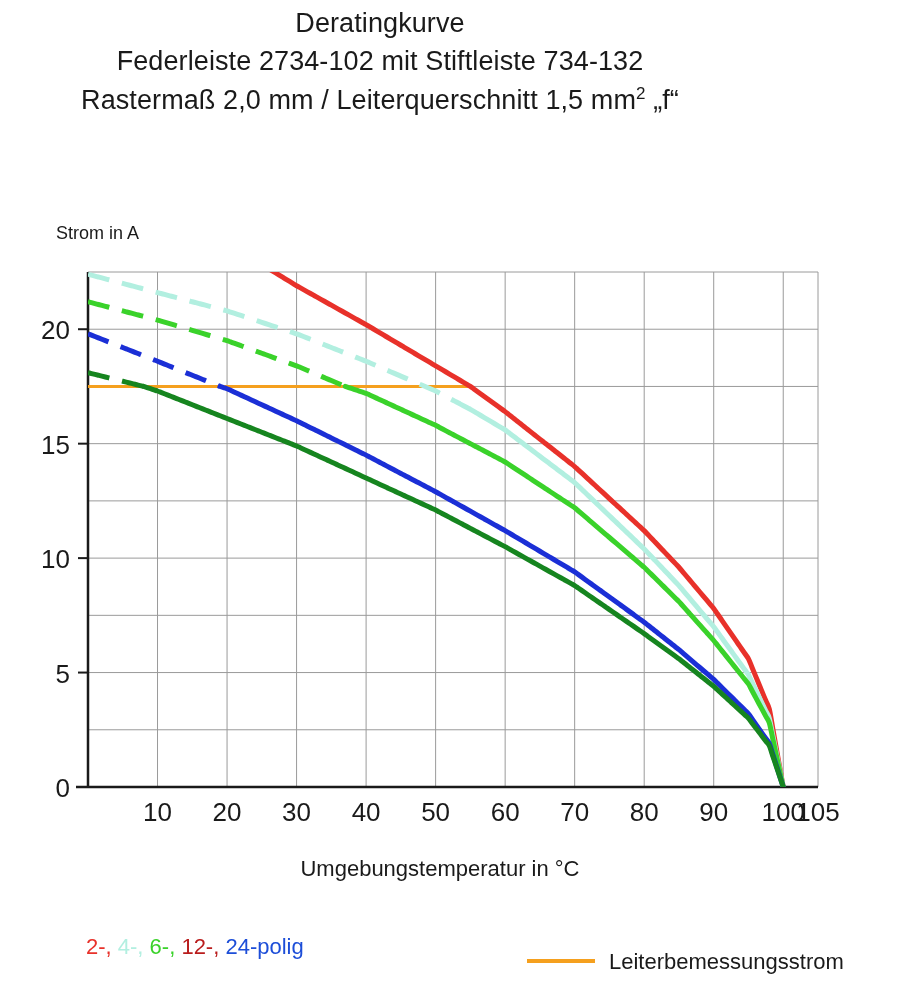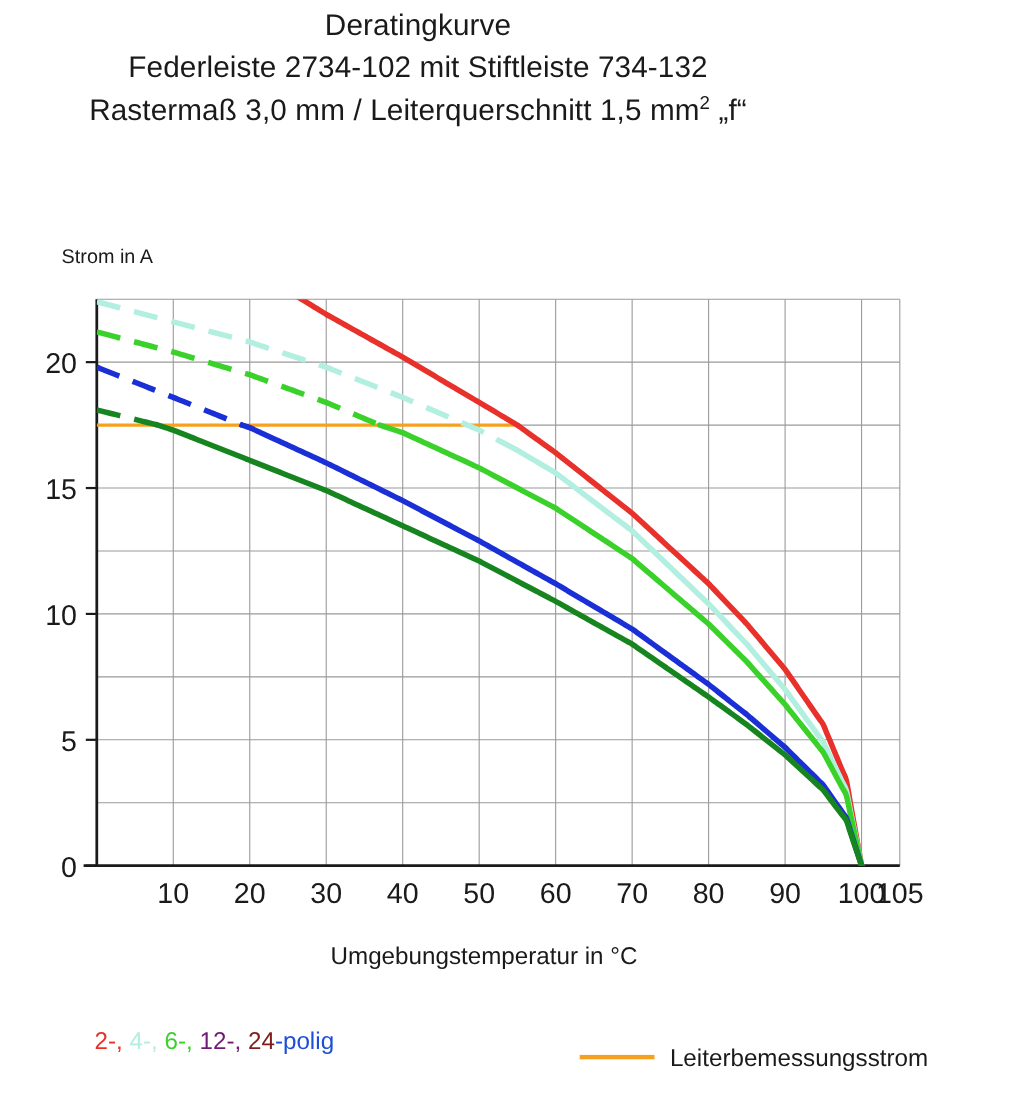--- a/index.html
+++ b/index.html
@@ -46,22 +46,22 @@
   .legend-left{
     position:absolute;
     left:86px;top:0;
     font-size:22px;
     white-space:nowrap;
   }
   .legend-left span{white-space:pre;}
   .lg-2{color:#e8312a;}
   .lg-4{color:#b2efe0;}
   .lg-6{color:#3ad22a;}
-  .lg-12{color:#701a75;}
-  .lg-24{color:#7f1d1d;}
+  .lg-12{color:#b91c1c;}
+  .lg-24{color:#1d4ed8;}
   .lg-rest{color:#1d4ed8;}
   .legend-right{
     position:absolute;
     left:527px;top:0;
     font-size:22px;
     white-space:nowrap;
     margin-top:15px;
   }
   .legend-swatch{
     display:inline-block;
@@ -71,21 +71,21 @@
     margin-right:14px;
     margin-bottom:4px;
   }
 </style>
 </head>
 <body>
 
 <div class="title-block">
   <div class="title-line">Deratingkurve</div>
   <div class="title-line">Federleiste 2734-102 mit Stiftleiste 734-132</div>
-  <div class="title-line"><span>Rastermaß 3,0 mm / Leiterquerschnitt 1,5 mm</span><sup>2</sup><span> „f“</span></div>
+  <div class="title-line"><span>Rastermaß 2,0 mm / Leiterquerschnitt 1,5 mm</span><sup>2</sup><span> „f“</span></div>
 </div>
 
 <div class="ylabel">Strom in A</div>
 
 <svg id="plot" width="917" height="1000">
     <defs>
       <clipPath id="plotclip">
         <rect x="88" y="272" width="730" height="515"></rect>
       </clipPath>
     </defs>

